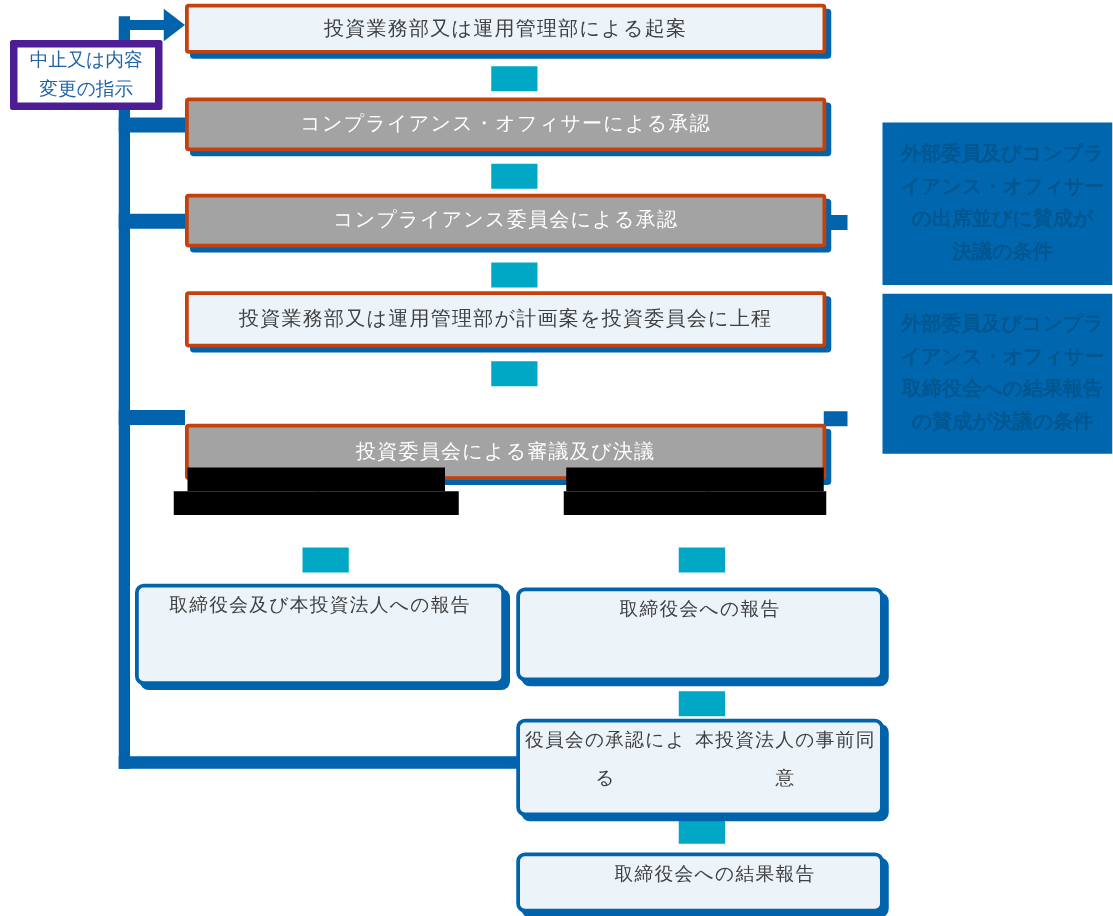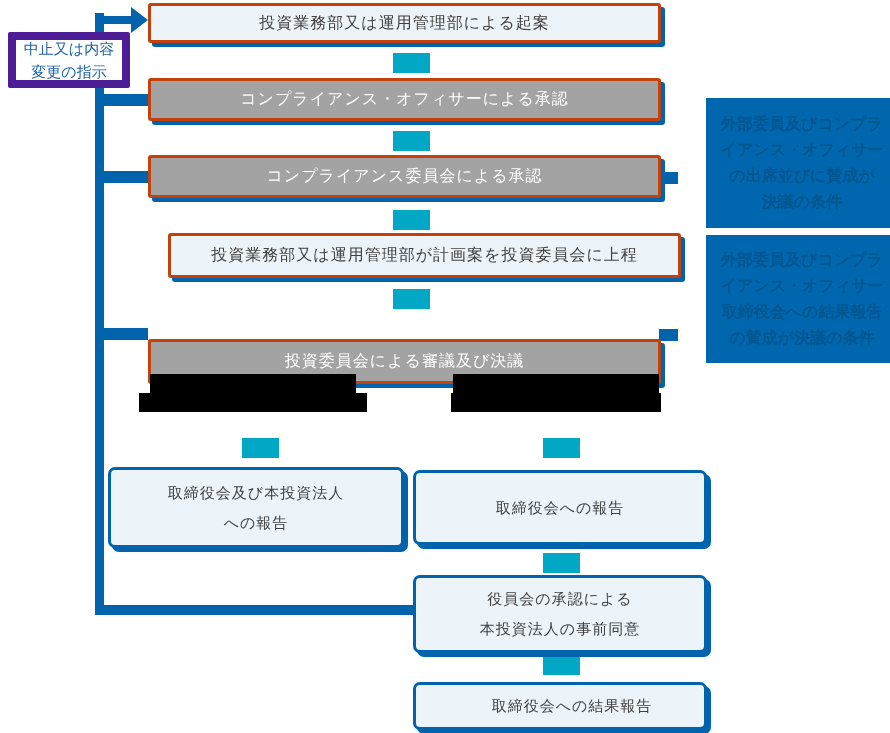--- a/index.html
+++ b/index.html
@@ -13,21 +13,21 @@
   
   .arrowhead{
     width:0;height:0;
     border-top:13px solid transparent;
     border-bottom:13px solid transparent;
     border-left:17px solid #0063ac;
   }
   
   .cancel-box{
     left:8px;top:32px;width:122px;height:56px;box-sizing:border-box;
-    background:#ffffff;border:8px solid #4c1d95;border-radius:2px;
+    background:#ffffff;border:6px solid #4c1d95;border-radius:2px;
     color:#1e62a8;font-size:15px;line-height:23px;text-align:center;
     display:flex;flex-direction:column;justify-content:center;z-index:3;
   }
   
   .flow-box{
     left:148px;width:513px;box-sizing:border-box;
     border:3px solid #c2410c;border-radius:3px;
     box-shadow:4px 4px 0 0 #0063ac;
     text-align:center;font-size:16px;letter-spacing:1px;
     display:flex;align-items:center;justify-content:center;z-index:2;
@@ -42,21 +42,21 @@
     color:#00568f;font-size:16px;font-weight:bold;line-height:26px;
     text-align:center;display:flex;flex-direction:column;justify-content:center;z-index:2;margin-left:28px;
   }
   
   .branch-label{width:250px;text-align:center;font-size:17px;font-weight:bold;line-height:19px;z-index:2;}
   .branch-label span{display:inline-block;background:#000000;color:#000000;padding:0 2px;}
   
   .round-box{
     box-sizing:border-box;background:#ecf4fa;border:3px solid #0063ac;border-radius:7px;
     box-shadow:4px 4px 0 0 #0063ac;color:#404040;font-size:15px;letter-spacing:1px;
-    text-align:center;display:flex;flex-direction:column;justify-content:center;z-index:2;
+    text-align:center;display:flex;flex-direction:row;justify-content:center;z-index:2;
   }
   .round-box .bl{line-height:30px;}
 </style>
 </head>
 <body>
 
 <div id="canvas">
 
   <div class="abs line" style="left:95px;top:13px;width:9px;height:602px;"></div>
   <div class="abs line" style="left:95px;top:605px;width:322px;height:10px;"></div>
@@ -77,21 +77,21 @@
 
   <div class="abs flow-box flow-light" style="top:3px;height:40px;">
     <span>投資業務部又は運用管理部による起案</span>
   </div>
   <div class="abs flow-box flow-gray" style="top:78px;height:43px;">
     <span>コンプライアンス・オフィサーによる承認</span>
   </div>
   <div class="abs flow-box flow-gray" style="top:155px;height:43px;">
     <span>コンプライアンス委員会による承認</span>
   </div>
-  <div class="abs flow-box flow-light" style="top:233px;height:45px;margin-left:20px;">
+  <div class="abs flow-box flow-light" style="top:233px;height:45px;">
     <span>投資業務部又は運用管理部が計画案を投資委員会に上程</span>
   </div>
   <div class="abs flow-box flow-gray" style="top:313px;height:45px;margin-top:26px;">
     <span>投資委員会による審議及び決議</span>
   </div>
 
   <div class="abs connector" style="left:393px;top:53px;"></div>
   <div class="abs connector" style="left:393px;top:131px;"></div>
   <div class="abs connector" style="left:393px;top:210px;"></div>
   <div class="abs connector" style="left:393px;top:289px;"></div>

